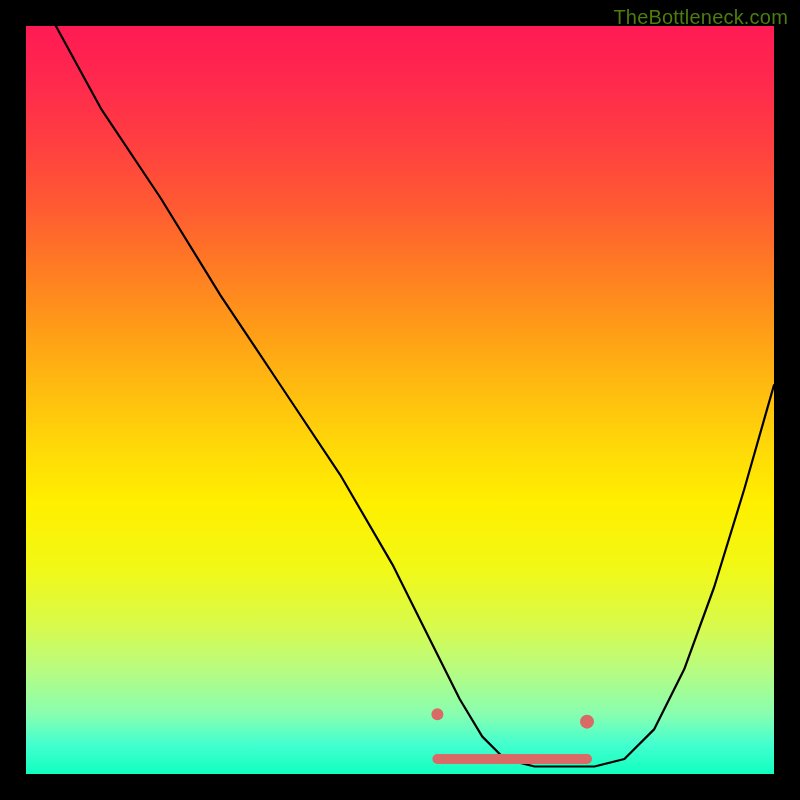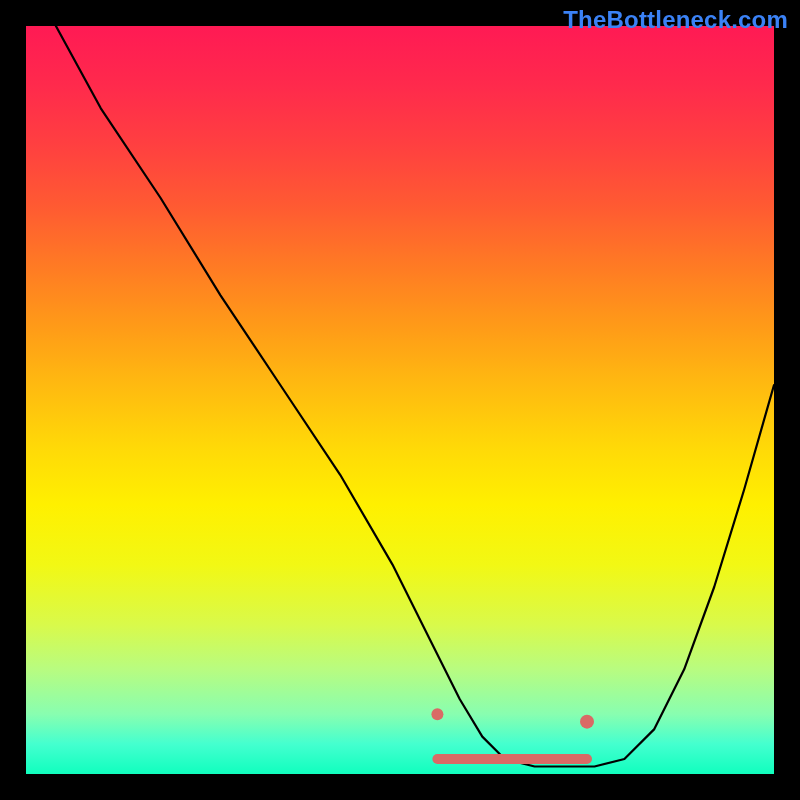--- a/index.html
+++ b/index.html
@@ -7,23 +7,23 @@
     width: 800px;
     height: 800px;
     background: #000;
     position: relative;
     font-family: Arial, sans-serif;
   }
   .watermark {
     position: absolute;
     top: 6px;
     right: 12px;
-    color: #3b82f6;
-    font-size: 24px;
-    font-weight: 700;
+    color: #4d7c0f;
+    font-size: 20px;
+    font-weight: 400;
     letter-spacing: 0.2px;
     z-index: 5;
   }
   .plot-area {
     position: absolute;
     left: 26px;
     top: 26px;
     width: 748px;
     height: 748px;
     background: linear-gradient(to bottom,

